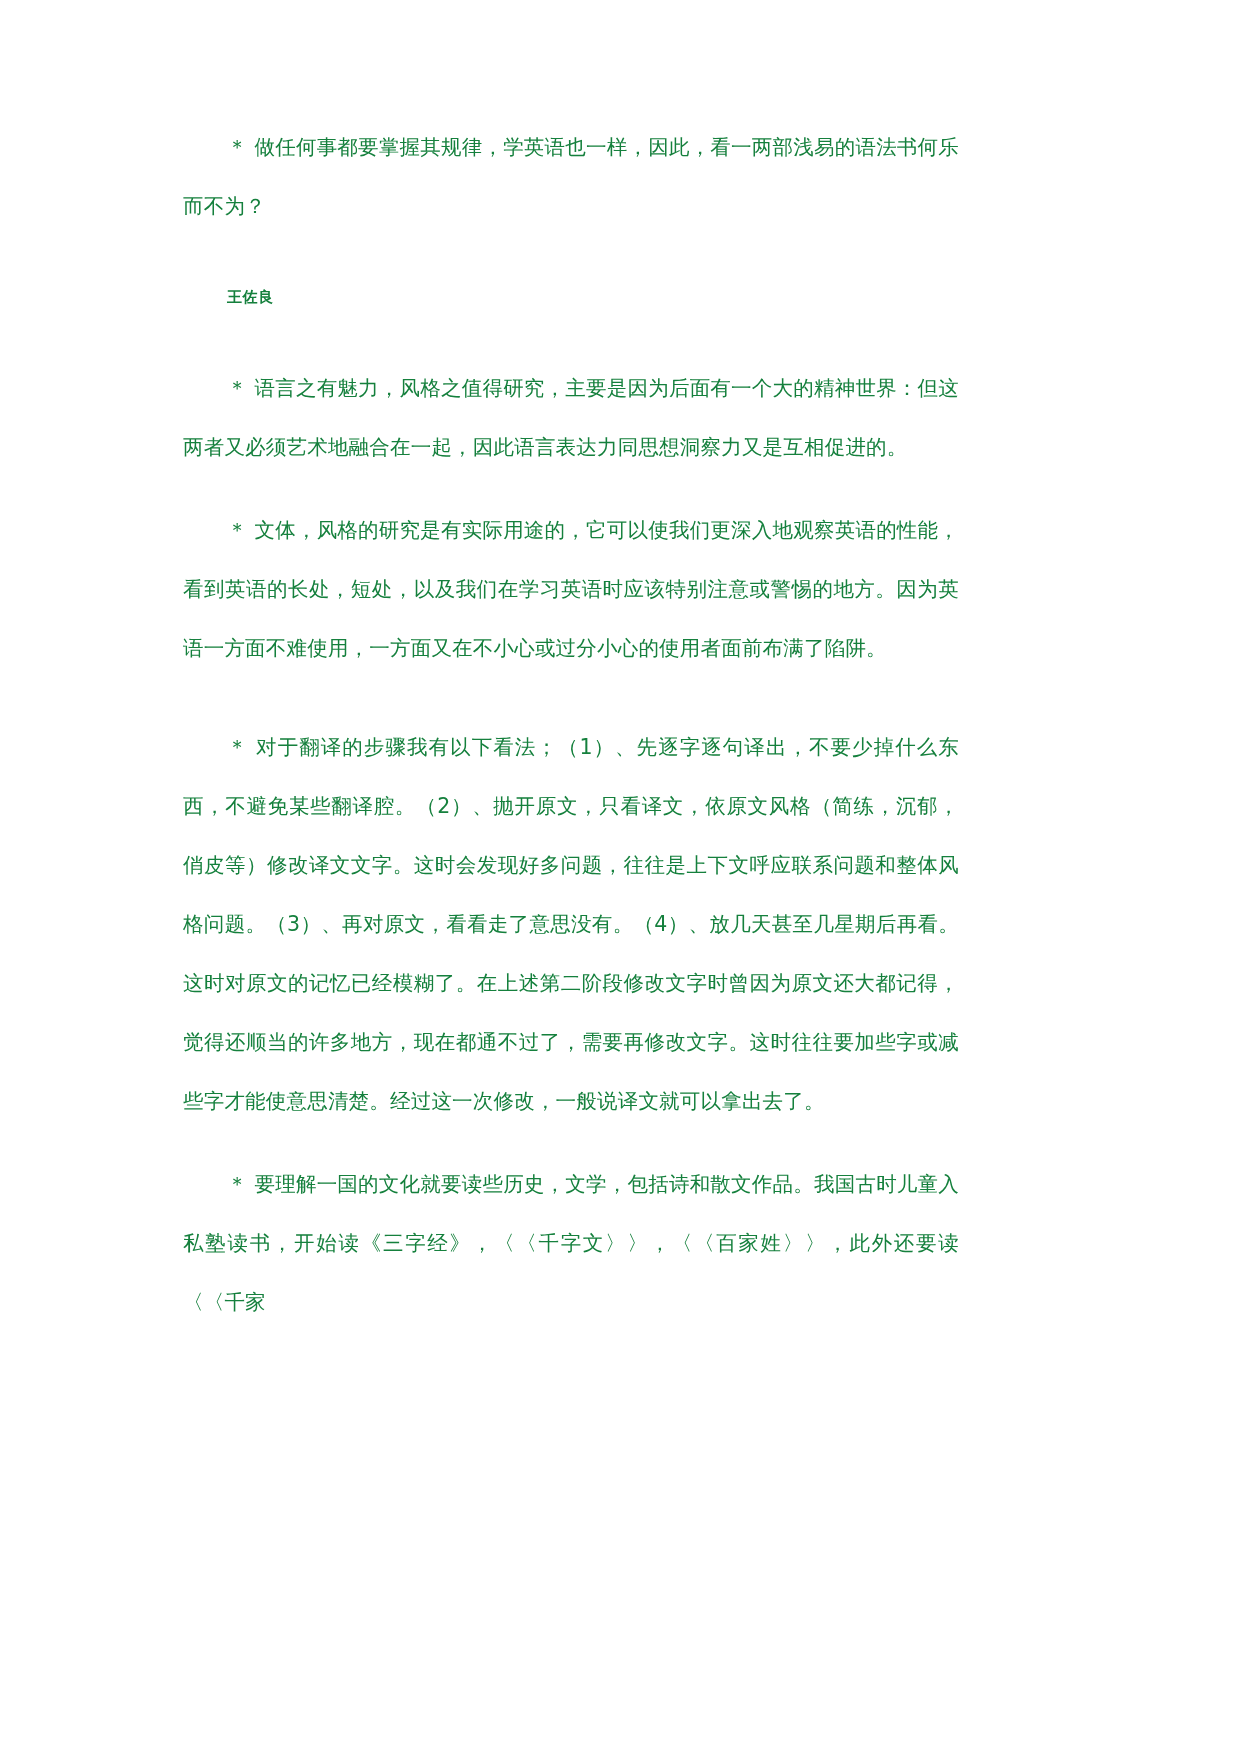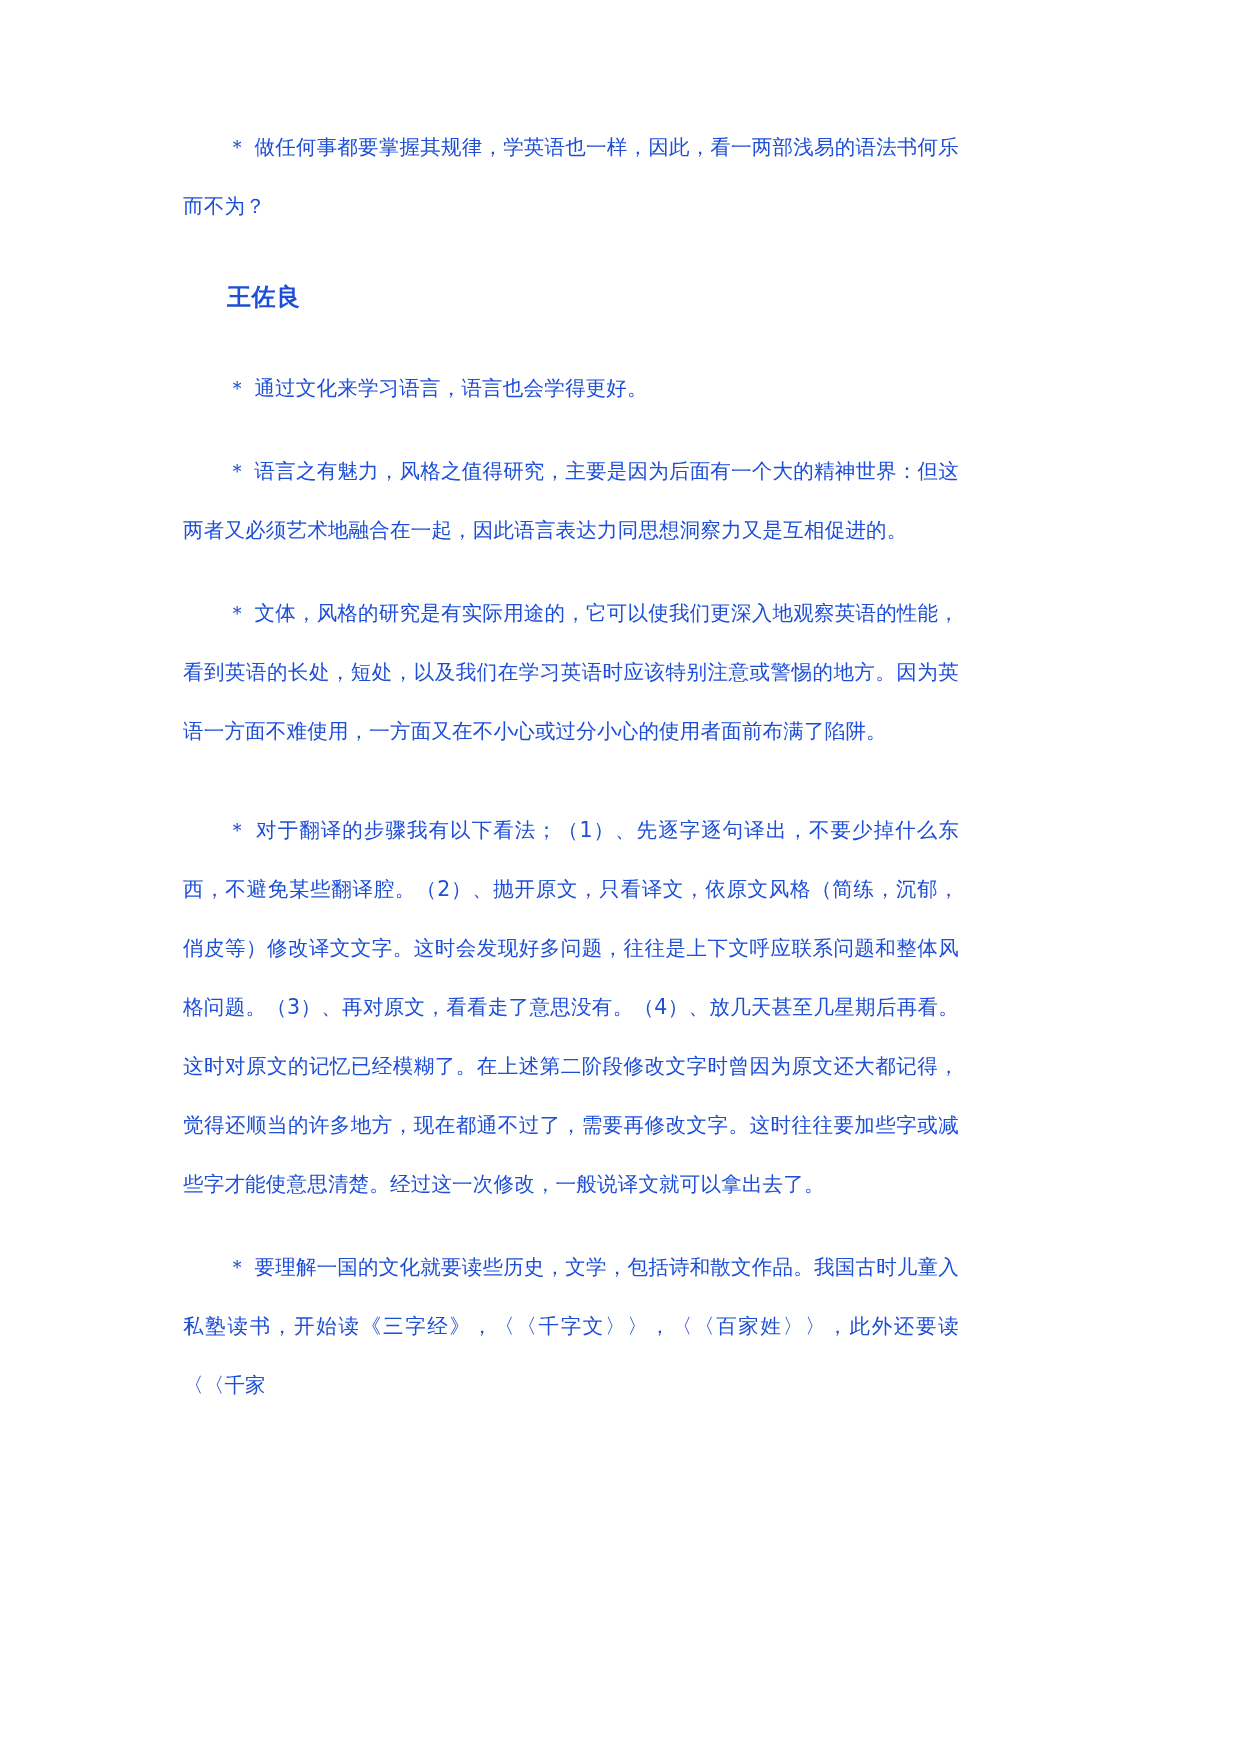--- a/index.html
+++ b/index.html
@@ -9,38 +9,38 @@
     background: #ffffff;
   }
   .page {
     position: relative;
     width: 1241px;
     height: 1754px;
     background: #ffffff;
     box-sizing: border-box;
     padding: 118px 183px 0 183px;
     font-family: "DejaVu Sans", "Liberation Sans", sans-serif;
-    color: #1d4ed8;
+    color: #15803d;
     overflow: hidden;
   }
   .body-col {
     width: 776px;
   }
   .para {
     font-size: 20.5px;
     line-height: 59px;
     text-align: justify;
     text-justify: inter-ideograph;
     text-indent: 44px;
     margin: 0 0 24px 0;
     letter-spacing: 0.2px;
     word-break: break-all;
   }
   .heading {
-    font-size: 24px;
+    font-size: 15px;
     line-height: 59px;
     font-weight: bold;
     text-indent: 44px;
     margin: 0 0 24px 0;
     letter-spacing: 0.6px;
   }
   .spacer-sm { height: 8px; }
 </style>
 </head>
 <body>
@@ -49,21 +49,20 @@
   <div class="body-col">
 
     <p class="para">＊ 做任何事都要掌握其规律，学英语也一样，因此，看一两部浅易的语法书何乐而不为？</p>
 
     <div class="spacer-sm"></div>
 
     <h2 class="heading">王佐良</h2>
 
     <div class="spacer-sm"></div>
 
-    <p class="para">＊ 通过文化来学习语言，语言也会学得更好。</p>
 
     <p class="para">＊ 语言之有魅力，风格之值得研究，主要是因为后面有一个大的精神世界：但这两者又必须艺术地融合在一起，因此语言表达力同思想洞察力又是互相促进的。</p>
 
     <p class="para">＊ 文体，风格的研究是有实际用途的，它可以使我们更深入地观察英语的性能，看到英语的长处，短处，以及我们在学习英语时应该特别注意或警惕的地方。因为英语一方面不难使用，一方面又在不小心或过分小心的使用者面前布满了陷阱。</p>
 
     <div class="spacer-sm"></div>
 
 
     <div class="spacer-sm"></div>
 

